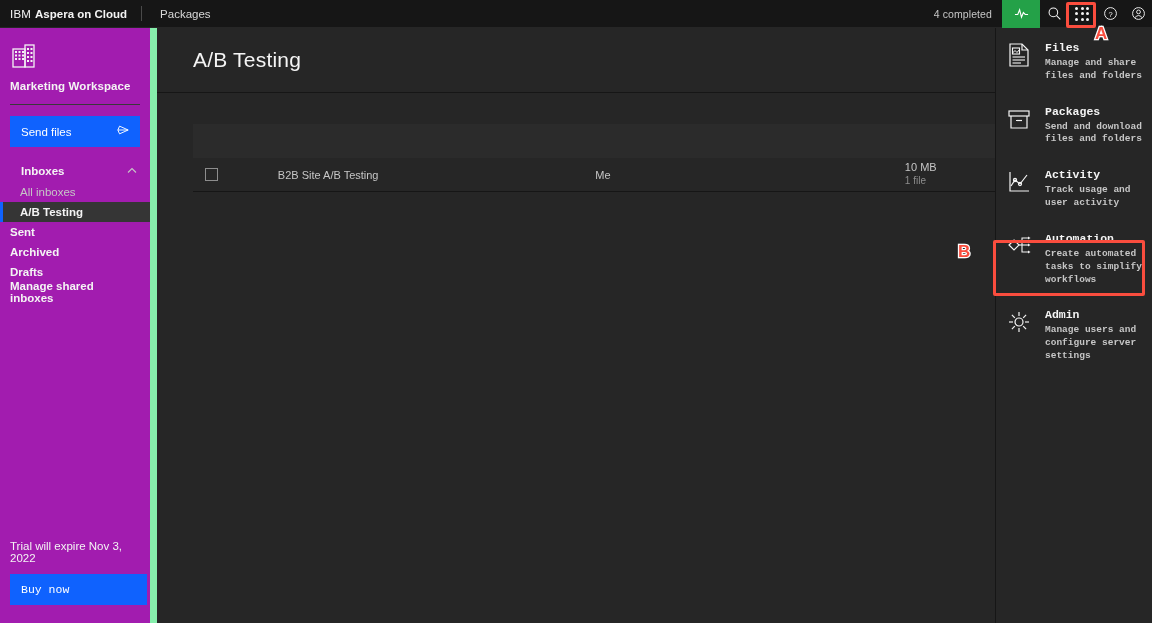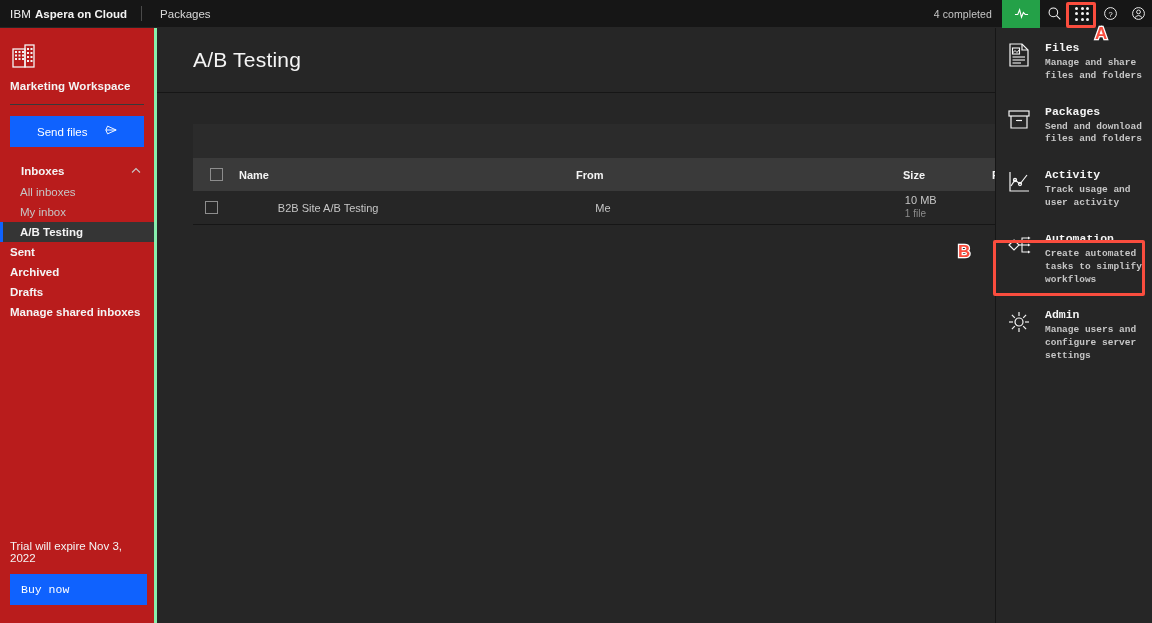--- a/index.html
+++ b/index.html
@@ -37,30 +37,30 @@
   }
   .marker {
     position: absolute; font-size: 17px; font-weight: 700; color: #fa4d3e;
     -webkit-text-stroke: 2.5px #ffffff; paint-order: stroke fill;
     font-family: "Liberation Sans", sans-serif; z-index: 61; line-height: 1;
   }
 
   
   .sidebar {
     position: absolute; top: 28px; left: 0; width: 157px; height: 595px;
-    background: #b91c1c; border-right: 3px solid #86efac; z-index: 10;
+    background: #a21caf; border-right: 7px solid #86efac; z-index: 10;
   }
   .ws-block { padding: 14px 10px 0 10px; }
   .ws-icon { width: 28px; height: 28px; margin-bottom: 10px; }
   .ws-name { font-size: 11.5px; font-weight: 700; color: #f4f4f4; letter-spacing: .1px; }
   .ws-divider { height: 1px; background: #393939; margin: 12px 10px 0 10px; }
   .sendfiles {
     margin: 11px 10px 0 10px; height: 31px; background: #0f62fe;
     display: flex; align-items: center; justify-content: space-between;
-    padding: 0 27px; color: #fff; font-size: 11.5px;
+    padding: 0 11px; color: #fff; font-size: 11.5px;
   }
   .sendfiles .send-arrow { font-size: 12px; }
   .nav-list { margin-top: 13px; }
   .nav-group {
     display: flex; align-items: center; justify-content: space-between;
     padding: 5px 13px 5px 21px; font-size: 11.5px; font-weight: 700; color: #f4f4f4;
   }
   .chev { font-size: 9px; color: #c6c6c6; }
   .nav-item {
     padding: 5px 10px 5px 20px; font-size: 11.5px; color: #c6c6c6;
@@ -226,23 +226,20 @@
         <span class="chev">
           <svg width="10" height="7" viewBox="0 0 10 7">
               <polyline points="1,5.5 5,1.5 9,5.5" fill="none" stroke="#c6c6c6" stroke-width="1.1"></polyline>
             </svg>
         </span>
       </div>
       <div id="nav-items">
           <div class="nav-item">
             <span>All inboxes</span>
           </div>
-          <div class="nav-item">
-            <span>My inbox</span>
-          </div>
           <div class="nav-item selected">
             <span>A/B Testing</span>
           </div>
           <div class="nav-item top">
             <span>Sent</span>
           </div>
           <div class="nav-item top">
             <span>Archived</span>
           </div>
           <div class="nav-item top">
@@ -262,29 +259,20 @@
     </div>
   </div>
 
   <div class="main">
     <div class="page-head">
       <div class="page-title">A/B Testing</div>
     </div>
     <div class="content-area">
       <div class="tbl">
         <div class="table-toolbar"></div>
-        <div class="tbl-head">
-          <div class="c-check">
-              <span class="chk"></span>
-            </div>
-          <div class="c-name">Name</div>
-          <div class="c-from">From</div>
-          <div class="c-size">Size</div>
-          <div class="c-recv">R</div>
-        </div>
         <div class="tbl-row">
           <div class="c-check">
               <span class="chk"></span>
             </div>
           <div class="c-name">B2B Site A/B Testing</div>
           <div class="c-from">Me</div>
           <div class="c-size">
             <div class="sz-main">10 MB</div>
             <div class="sz-sub">1 file</div>
           </div>

